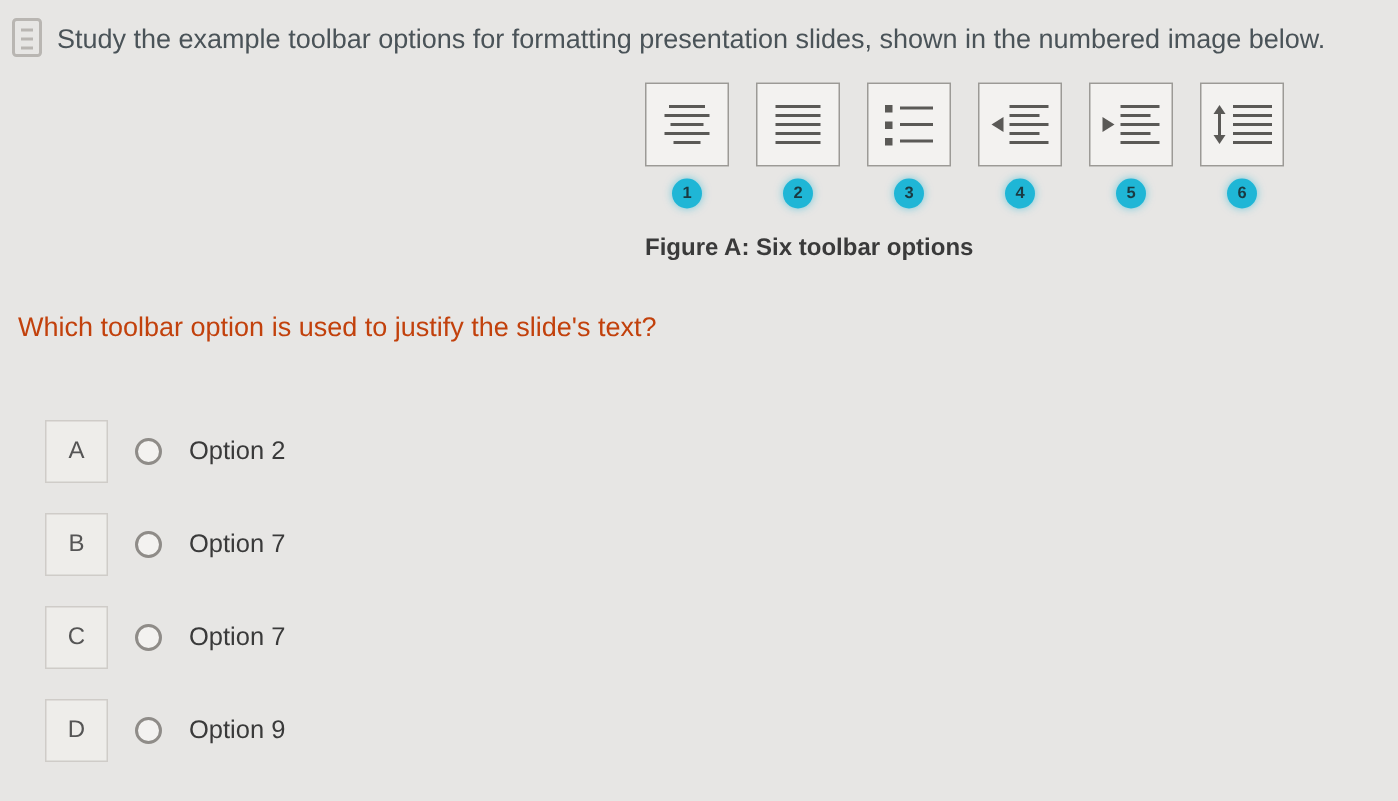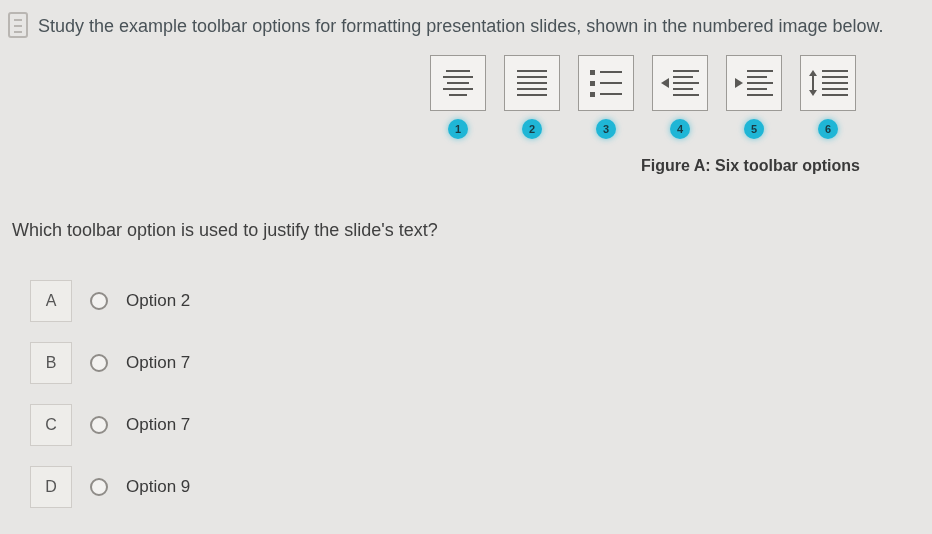--- a/index.html
+++ b/index.html
@@ -136,29 +136,29 @@
     background: #1fb6d6;
     box-shadow: 0 0 6px rgba(31,182,214,.6);
     display:flex; align-items:center; justify-content:center;
     color:#1a3a42; font-size:11px; font-weight:600;
   }
   .caption {
     margin-top: 18px;
     font-weight: 700;
     font-size: 16px;
     color: #3a3a3a;
-    text-align: right;
+    text-align: left;
     width: 430px;
   }
   .question {
     position: absolute;
     left: 12px;
-    top: 220px;
+    top: 208px;
     font-size: 18px;
-    color: #404040;
+    color: #c2410c;
   }
   .options {
     position: absolute;
     left: 30px;
     top: 280px;
     display: flex;
     flex-direction: column;
     gap: 20px;
   }
   .opt-row {

